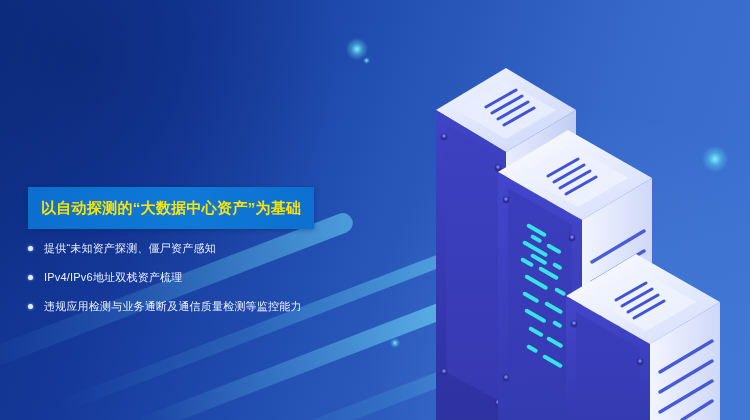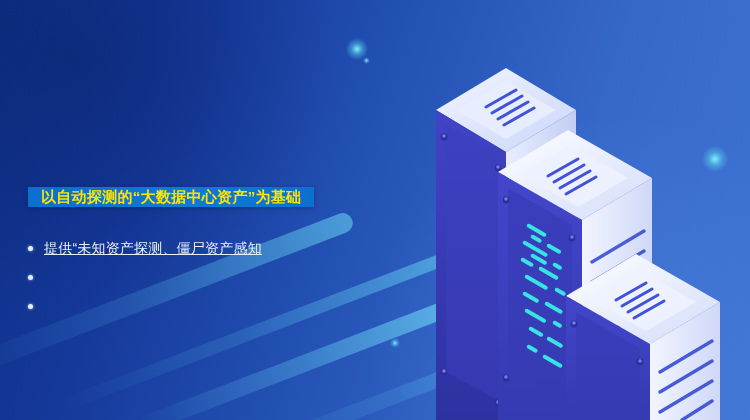--- a/index.html
+++ b/index.html
@@ -91,21 +91,21 @@
     font-weight: bold;
     color: #ffffff;
     letter-spacing: 0.5px;
     white-space: nowrap;
     text-shadow: 0 0 2px rgba(190,225,255,0.65), 0 2px 8px rgba(8,28,80,0.45);
   }
   .subbar {
     position: absolute;
     left: 28px;
     top: 187px;
-    height: 20px;
+    height: 42px;
     padding: 0 13px;
     display: flex;
     align-items: center;
     background: linear-gradient(90deg, #0b6fce 0%, #0e7ad8 55%, #0c70cf 100%);
     box-shadow: 0 1px 5px rgba(5,25,70,0.35);
   }
   .subbar-text {
     font-size: 15px;
     font-weight: bold;
     color: #ffe400;
@@ -127,24 +127,23 @@
   .dot {
     width: 5px;
     height: 5px;
     border-radius: 50%;
     background: #e4ecfb;
     margin-right: 11px;
     flex: 0 0 auto;
     box-shadow: 0 0 3px rgba(190,225,255,0.8);
   }
   .bullet-text {
-    font-size: 14px;
+    font-size: 11px;
     color: #eaf1fe;
     letter-spacing: 0.2px;
-    text-decoration: underline;
   }
 </style>
 </head>
 <body>
 
 <div id="banner">
 
   <div class="bg-glow-tl"></div>
   <div class="bg-glow-br"></div>
 
@@ -316,20 +315,22 @@
       <span class="subbar-text">以自动探测的“大数据中心资产”为基础</span>
     </div>
 
     <div class="bullets">
       <div class="bullet">
         <span class="dot"></span>
         <span class="bullet-text">提供“未知资产探测、僵尸资产感知</span>
       </div>
       <div class="bullet">
         <span class="dot"></span>
+        <span class="bullet-text">IPv4/IPv6地址双栈资产梳理</span>
       </div>
       <div class="bullet">
         <span class="dot"></span>
+        <span class="bullet-text">违规应用检测与业务通断及通信质量检测等监控能力</span>
       </div>
     </div>
   </div>
 
 </div>
 
 </body></html>

